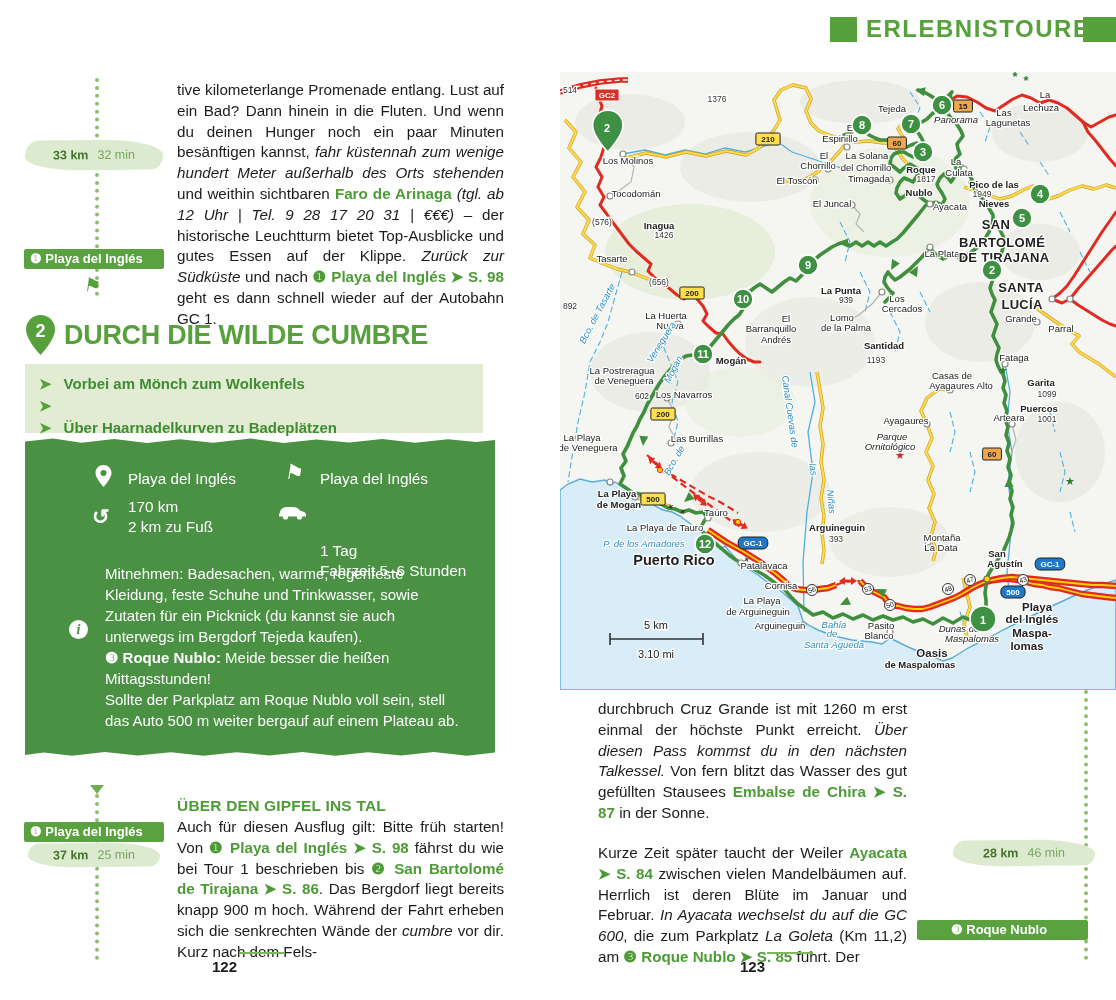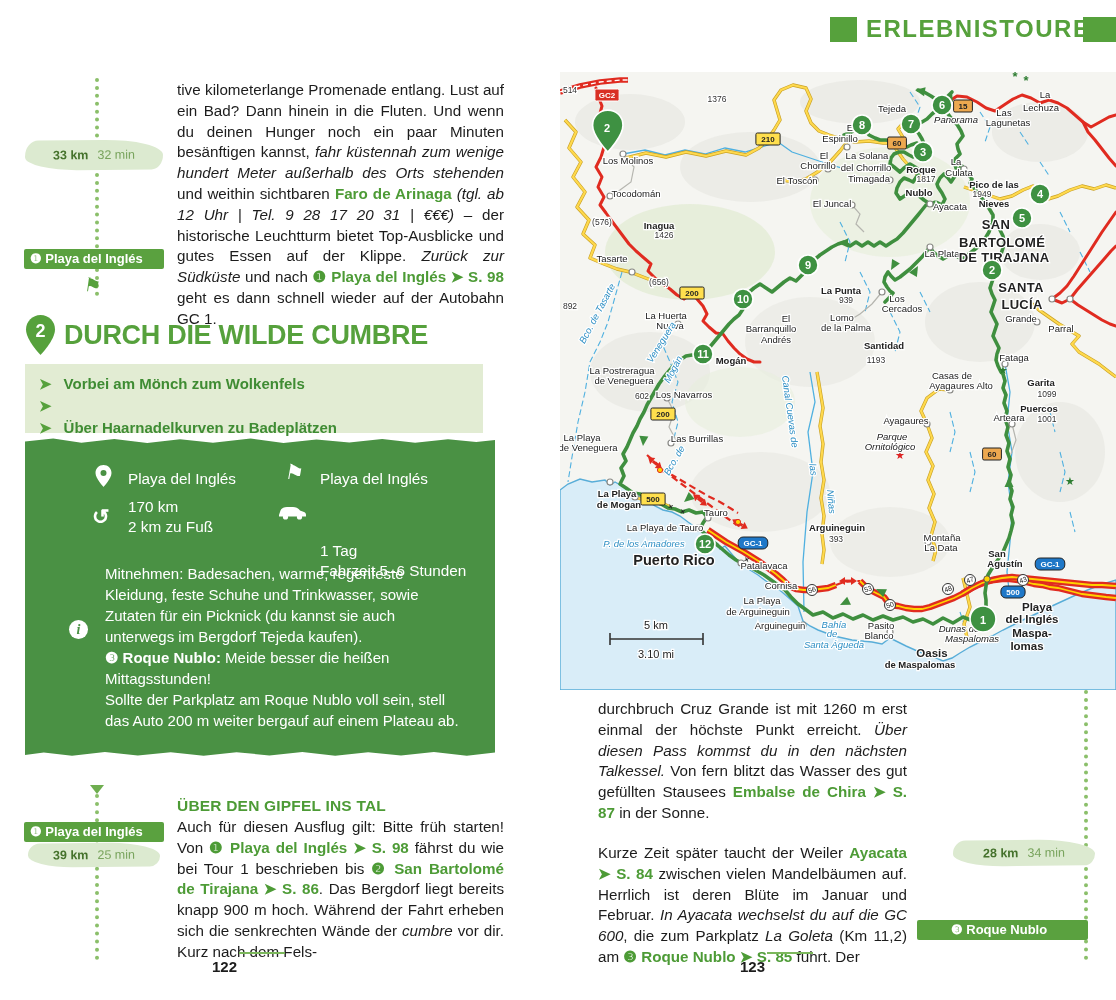--- a/index.html
+++ b/index.html
@@ -131,28 +131,28 @@
       <circle cx="8.5" cy="14" r="2.6" fill="#fff"></circle>
         <circle cx="22.5" cy="14" r="2.6" fill="#fff"></circle>
     </svg>
     <div class="ib-item" style="left:295px;top:60px;margin-top:44px;">
       <div>1 Tag</div>
       <div>Fahrzeit 5–6 Stunden</div>
     </div>
     <span class="info-i" style="left:44px;top:183px;">i</span>
     <div class="info-text" style="left:80px;top:126px;width:358px;"><span>Mitnehmen: Badesachen, warme, regenfeste Kleidung, feste Schuhe und Trinkwasser, sowie Zutaten für ein Picknick (du kannst sie auch unterwegs im Bergdorf Tejeda kaufen).
 </span><span class="s-b">❸ Roque Nublo:</span><span> Meide besser die heißen Mittagsstunden!
-Sollte der Parkplatz am Roque Nublo voll sein, stell das Auto 200 m weiter bergauf auf einem Plateau ab.</span></div>
+Sollte der Parkplatz am Roque Nublo voll sein, stell das Auto 500 m weiter bergauf auf einem Plateau ab.</span></div>
   </div>
 
   <div class="arrow-down" style="left:90px;top:785px;"></div>
   <div class="tl-line" style="left:95px;top:794px;height:166px;"></div>
   <div class="stopbox" style="left:24px;top:822px;width:128px;">❶ Playa del Inglés</div>
   <div class="swash" style="left:28px;top:843px;width:132px;height:24px;">
-    <span class="km">39 km</span>
+    <span class="km">37 km</span>
     <span class="min">25 min</span>
   </div>
 
   <div class="subhead" style="left:177px;top:797px;">ÜBER DEN GIPFEL INS TAL</div>
   <div class="col" style="left:177px;top:817px;width:327px;"><span>Auch für diesen Ausflug gilt: Bitte früh starten! Von </span><span class="s-gb">❶ Playa del Inglés ➤ S. 98</span><span> fährst du wie bei Tour 1 beschrieben bis </span><span class="s-gb">❷ San Bartolomé de Tirajana ➤ S. 86</span><span>. Das Bergdorf liegt bereits knapp 900 m hoch. Während der Fahrt erheben sich die senkrechten Wände der </span><span class="s-i">cumbre</span><span> vor dir. Kurz nach dem Fels-</span></div>
 
   <div class="footer" style="left:212px;top:952px;">
     <div class="fl"></div>
     <div class="fn">122</div>
   </div>
@@ -541,21 +541,21 @@
         </g>
     </svg>
   </div>
 
   <div class="col" style="left:598px;top:699px;width:309px;"><span>durchbruch Cruz Grande ist mit 1260 m erst einmal der höchste Punkt erreicht. </span><span class="s-i">Über diesen Pass kommst du in den nächsten Talkessel.</span><span> Von fern blitzt das Wasser des gut gefüllten Stausees </span><span class="s-gb">Embalse de Chira ➤ S. 87</span><span> in der Sonne.</span></div>
   <div class="col" style="left:598px;top:843px;width:309px;"><span>Kurze Zeit später taucht der Weiler </span><span class="s-gb">Ayacata ➤ S. 84</span><span> zwischen vielen Mandelbäumen auf. Herrlich ist deren Blüte im Januar und Februar. </span><span class="s-i">In Ayacata wechselst du auf die GC 600</span><span>, die zum Parkplatz </span><span class="s-i">La Goleta</span><span> (Km 11,2) am </span><span class="s-gb">❸ Roque Nublo ➤ S. 85</span><span> führt. Der</span></div>
 
   <div class="tl-line" style="left:1084px;top:690px;height:270px;"></div>
   <div class="swash" style="left:953px;top:840px;width:142px;height:26px;">
     <span class="km">28 km</span>
-    <span class="min">34 min</span>
+    <span class="min">46 min</span>
   </div>
   <div class="stopbox" style="left:917px;top:920px;width:131px;padding-left:34px;">❸ Roque Nublo</div>
 
   <div class="footer" style="left:740px;top:952px;">
     <div class="fl"></div>
     <div class="fn">123</div>
   </div>
 
 </div>
 

